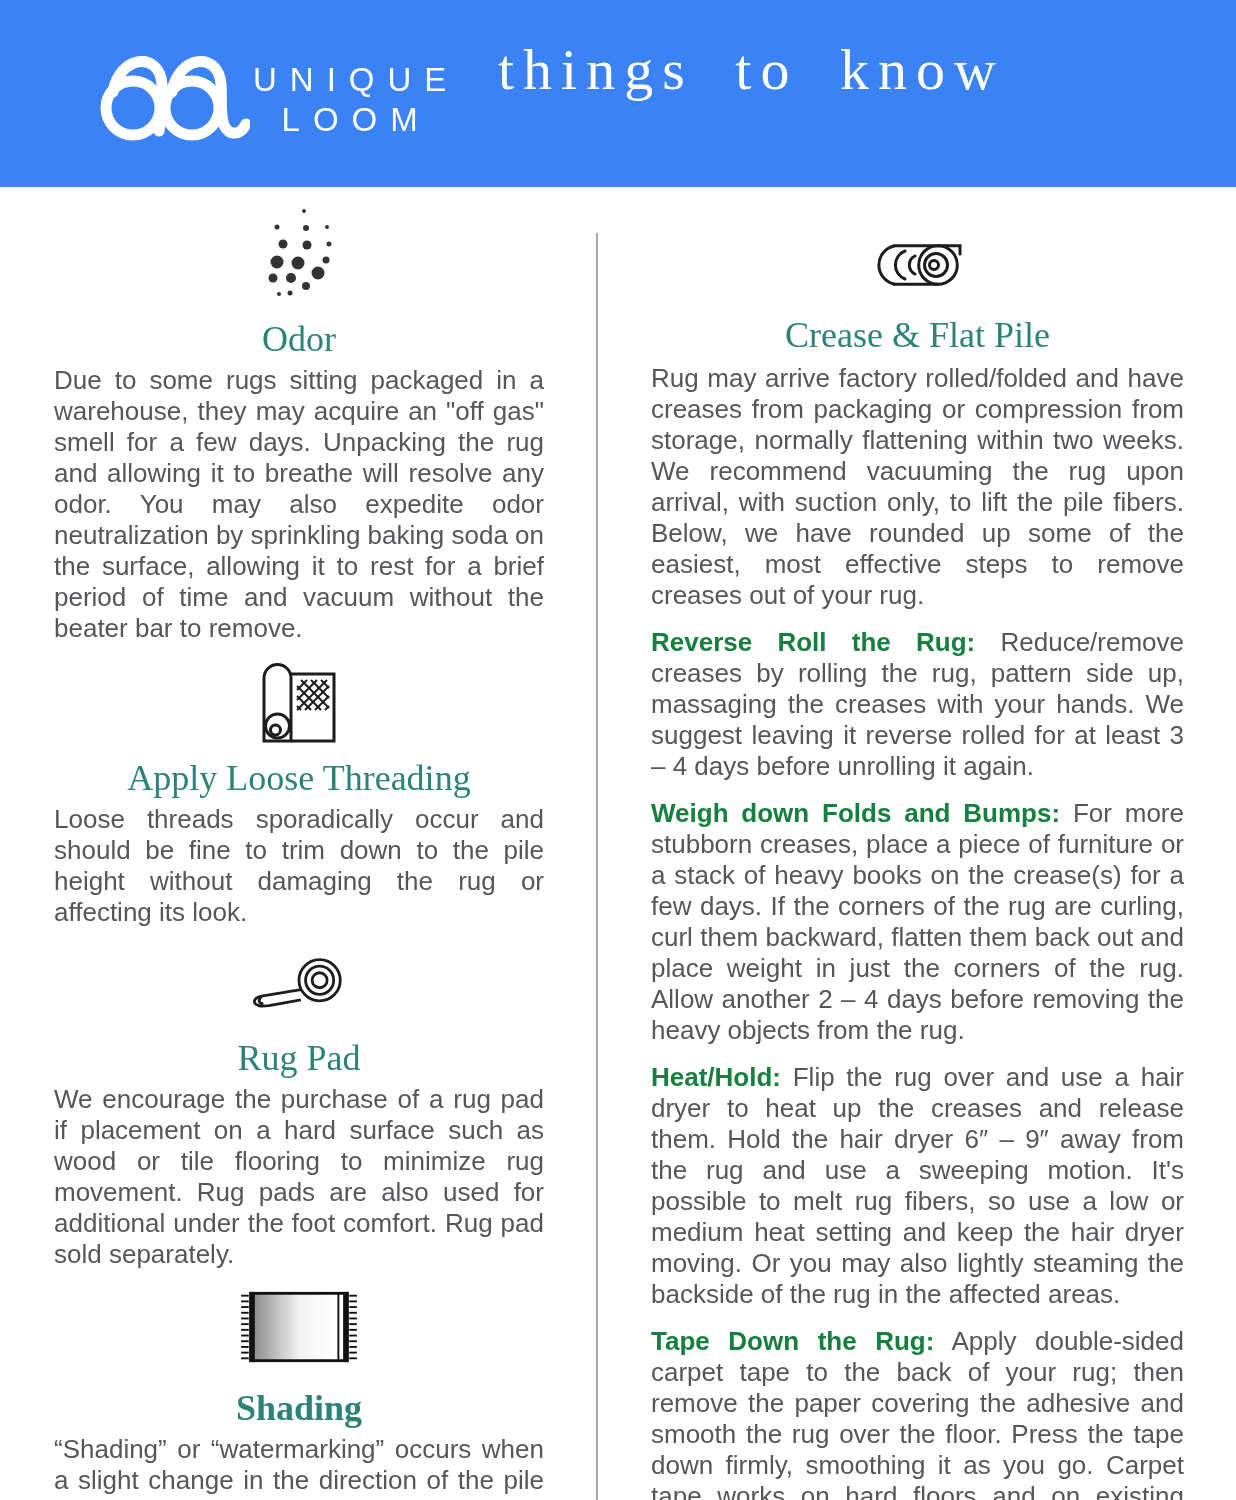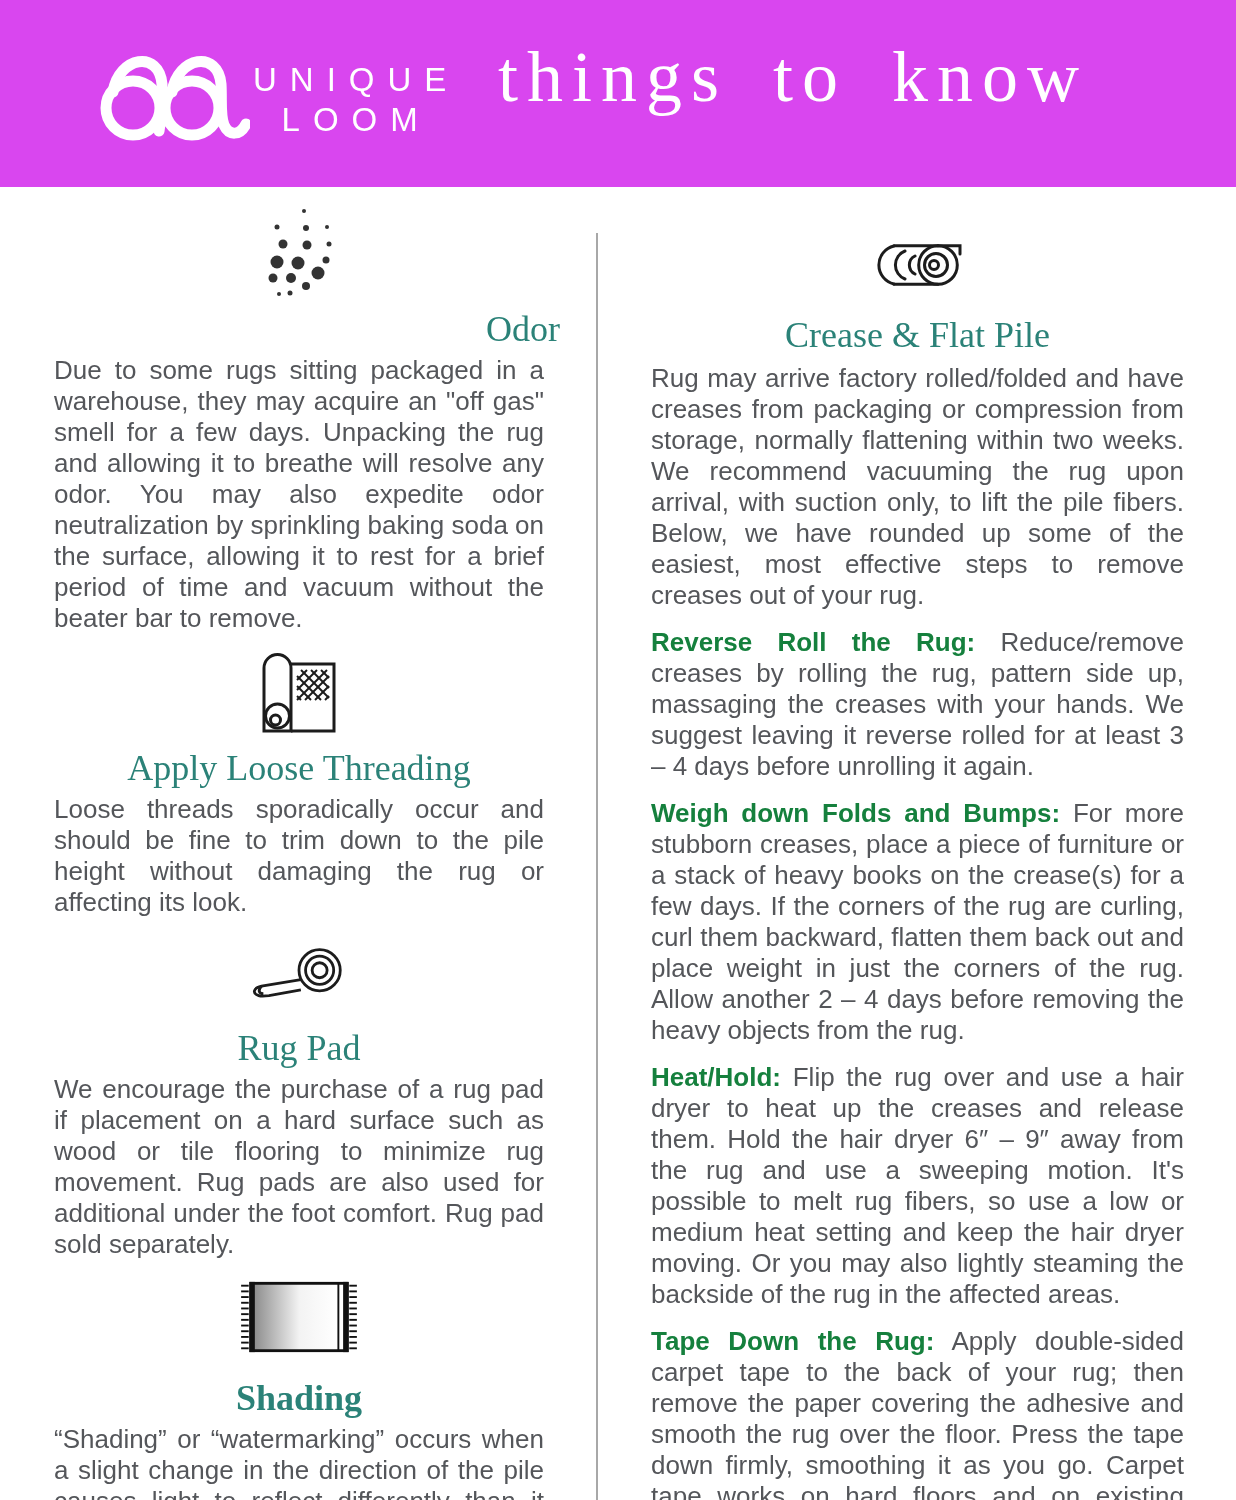--- a/index.html
+++ b/index.html
@@ -1,43 +1,43 @@
 <!DOCTYPE html>
 <html><head>
 <meta charset="utf-8">
 <style>
   html,body{margin:0;padding:0;background:#ffffff;}
   body{width:1236px;height:1500px;position:relative;overflow:hidden;
        font-family:"Liberation Sans",sans-serif;-webkit-font-smoothing:antialiased;}
 
   
-  .header{position:absolute;left:0;top:0;width:1236px;height:187px;background:#d946ef;}
+  .header{position:absolute;left:0;top:0;width:1236px;height:187px;background:#3b82f6;}
   .logo-icon{position:absolute;left:100px;top:44px;}
   .brand{position:absolute;left:253px;top:60px;display:flex;flex-direction:column;
          align-items:center;color:#ffffff;}
   .brand span{font-size:33px;letter-spacing:13px;line-height:40px;font-weight:400;}
   .header-title{position:absolute;left:498px;top:36px;width:700px;
-        font-family:"Liberation Serif",serif;font-size:72px;color:#ffffff;
+        font-family:"Liberation Serif",serif;font-size:58px;color:#ffffff;
         letter-spacing:9px;word-spacing:18px;font-weight:400;white-space:nowrap;}
 
   
   .col{position:absolute;top:187px;}
   .col-left{left:38px;width:522px;}
   .col-right{left:635px;width:565px;}
   .divider{position:absolute;left:596px;top:233px;width:2px;height:1267px;background:#a8a8a8;}
 
   .icon-wrap{text-align:center;}
   h2.sec-title{font-family:"Liberation Serif",serif;font-weight:400;color:#2B8278;
         font-size:36px;line-height:44px;text-align:center;margin:0;}
   p.body{color:#54565A;font-size:26px;line-height:31px;text-align:justify;margin:16px;}
   p.body strong{color:#15803d;font-weight:bold;}
 
   
   .sec1 .icon-wrap{margin-top:20px;}
-  .sec1 h2{margin-top:10px;text-align:right;}
+  .sec1 h2{margin-top:20px;}
   .sec1 p{margin-top:4px;}
   .sec2 .icon-wrap{margin-top:8px;}
   .sec2 h2{margin-top:12px;}
   .sec2 p{margin-top:4px;}
   .sec3 .icon-wrap{margin-top:26px;}
   .sec3 h2{margin-top:22px;}
   .sec3 p{margin-top:4px;}
   .sec4 .icon-wrap{margin-top:20px;}
   .sec4 h2{margin-top:22px;font-weight:bold;}
   .sec4 p{margin-top:4px;}

